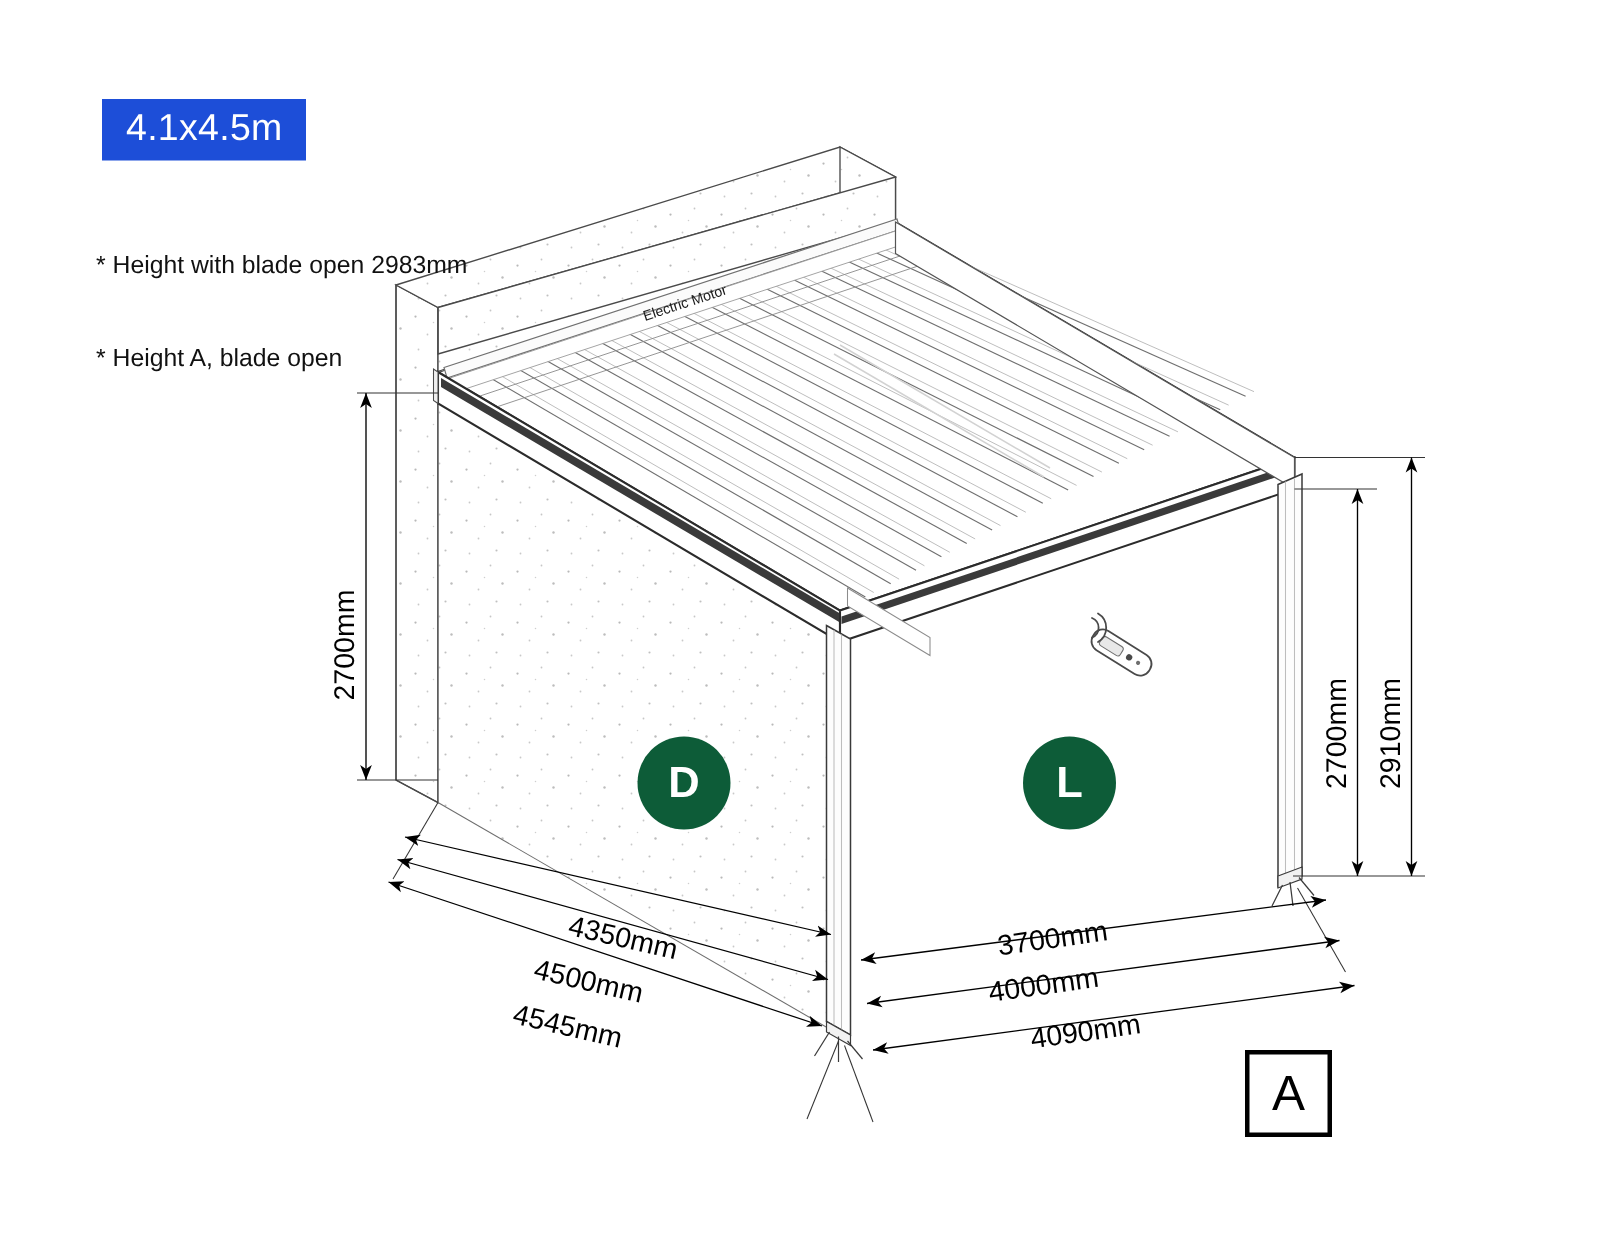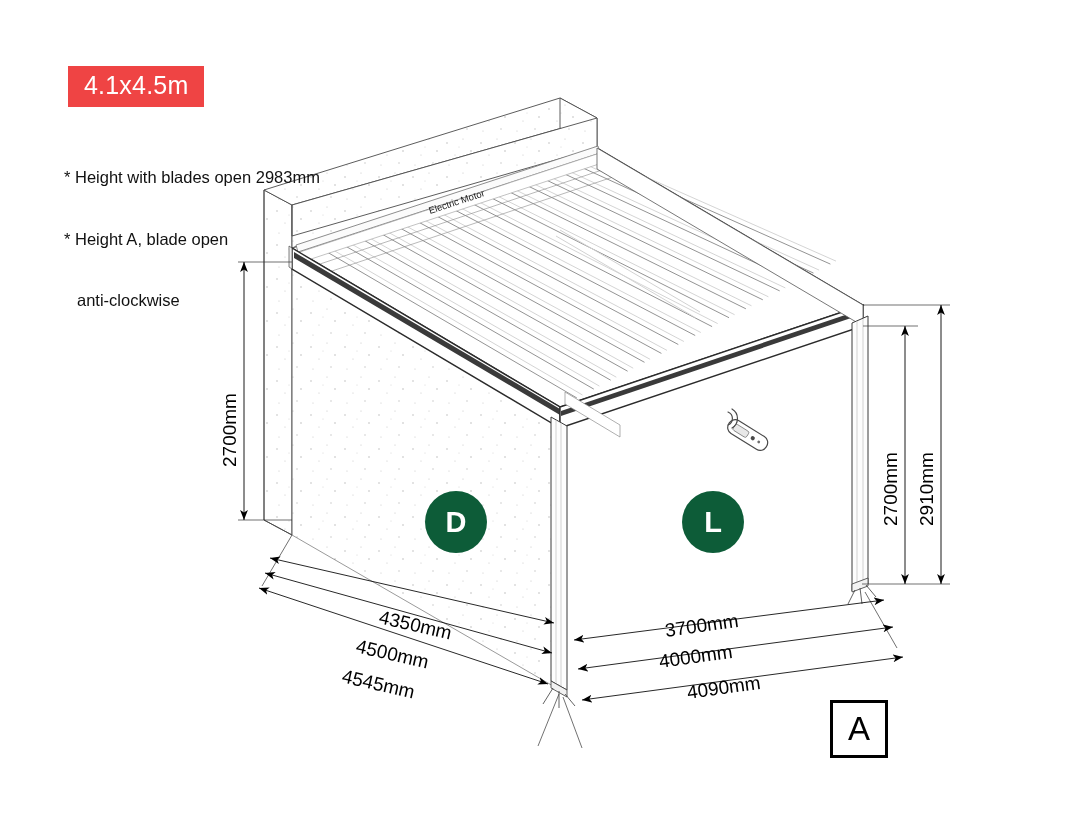--- a/index.html
+++ b/index.html
@@ -19,21 +19,21 @@
     width: 1080px;
     height: 831px;
     background: #ffffff;
   }
   
   .size-badge {
     position: absolute;
     left: 68px;
     top: 66px;
     padding: 7px 16px 9px 16px;
-    background: #ef4444;
+    background: #1d4ed8;
     color: #ffffff;
     font-size: 25px;
     letter-spacing: 0.2px;
     line-height: 1;
     font-family: "Liberation Sans", sans-serif;
   }
   
   .notes {
     position: absolute;
     left: 64px;
@@ -302,23 +302,22 @@
       <text class="dimtext" transform="translate(660,668) rotate(-8)">4000mm</text>
 
       <line x1="582" y1="700" x2="903" y2="657" stroke="#000" stroke-width="0.85" marker-start="url(#arrow-start)" marker-end="url(#arrow-end)"></line>
       <text class="dimtext" transform="translate(688,699) rotate(-8)">4090mm</text>
     </g>
   </svg>
 
   <div class="size-badge">4.1x4.5m</div>
 
   <div class="notes">
-    <span class="note-line">* Height with blades open 2983mm</span>
+    <span class="note-line">* Height with blade open 2983mm</span>
     <span class="note-line">* Height A, blade open</span>
-    <span class="note-line note-indent">anti-clockwise</span>
   </div>
 
   <div class="circle-badge" id="badge-d">D</div>
   <div class="circle-badge" id="badge-l">L</div>
 
   <div class="vision-box">A</div>
 
 </div>
 
 </body></html>

